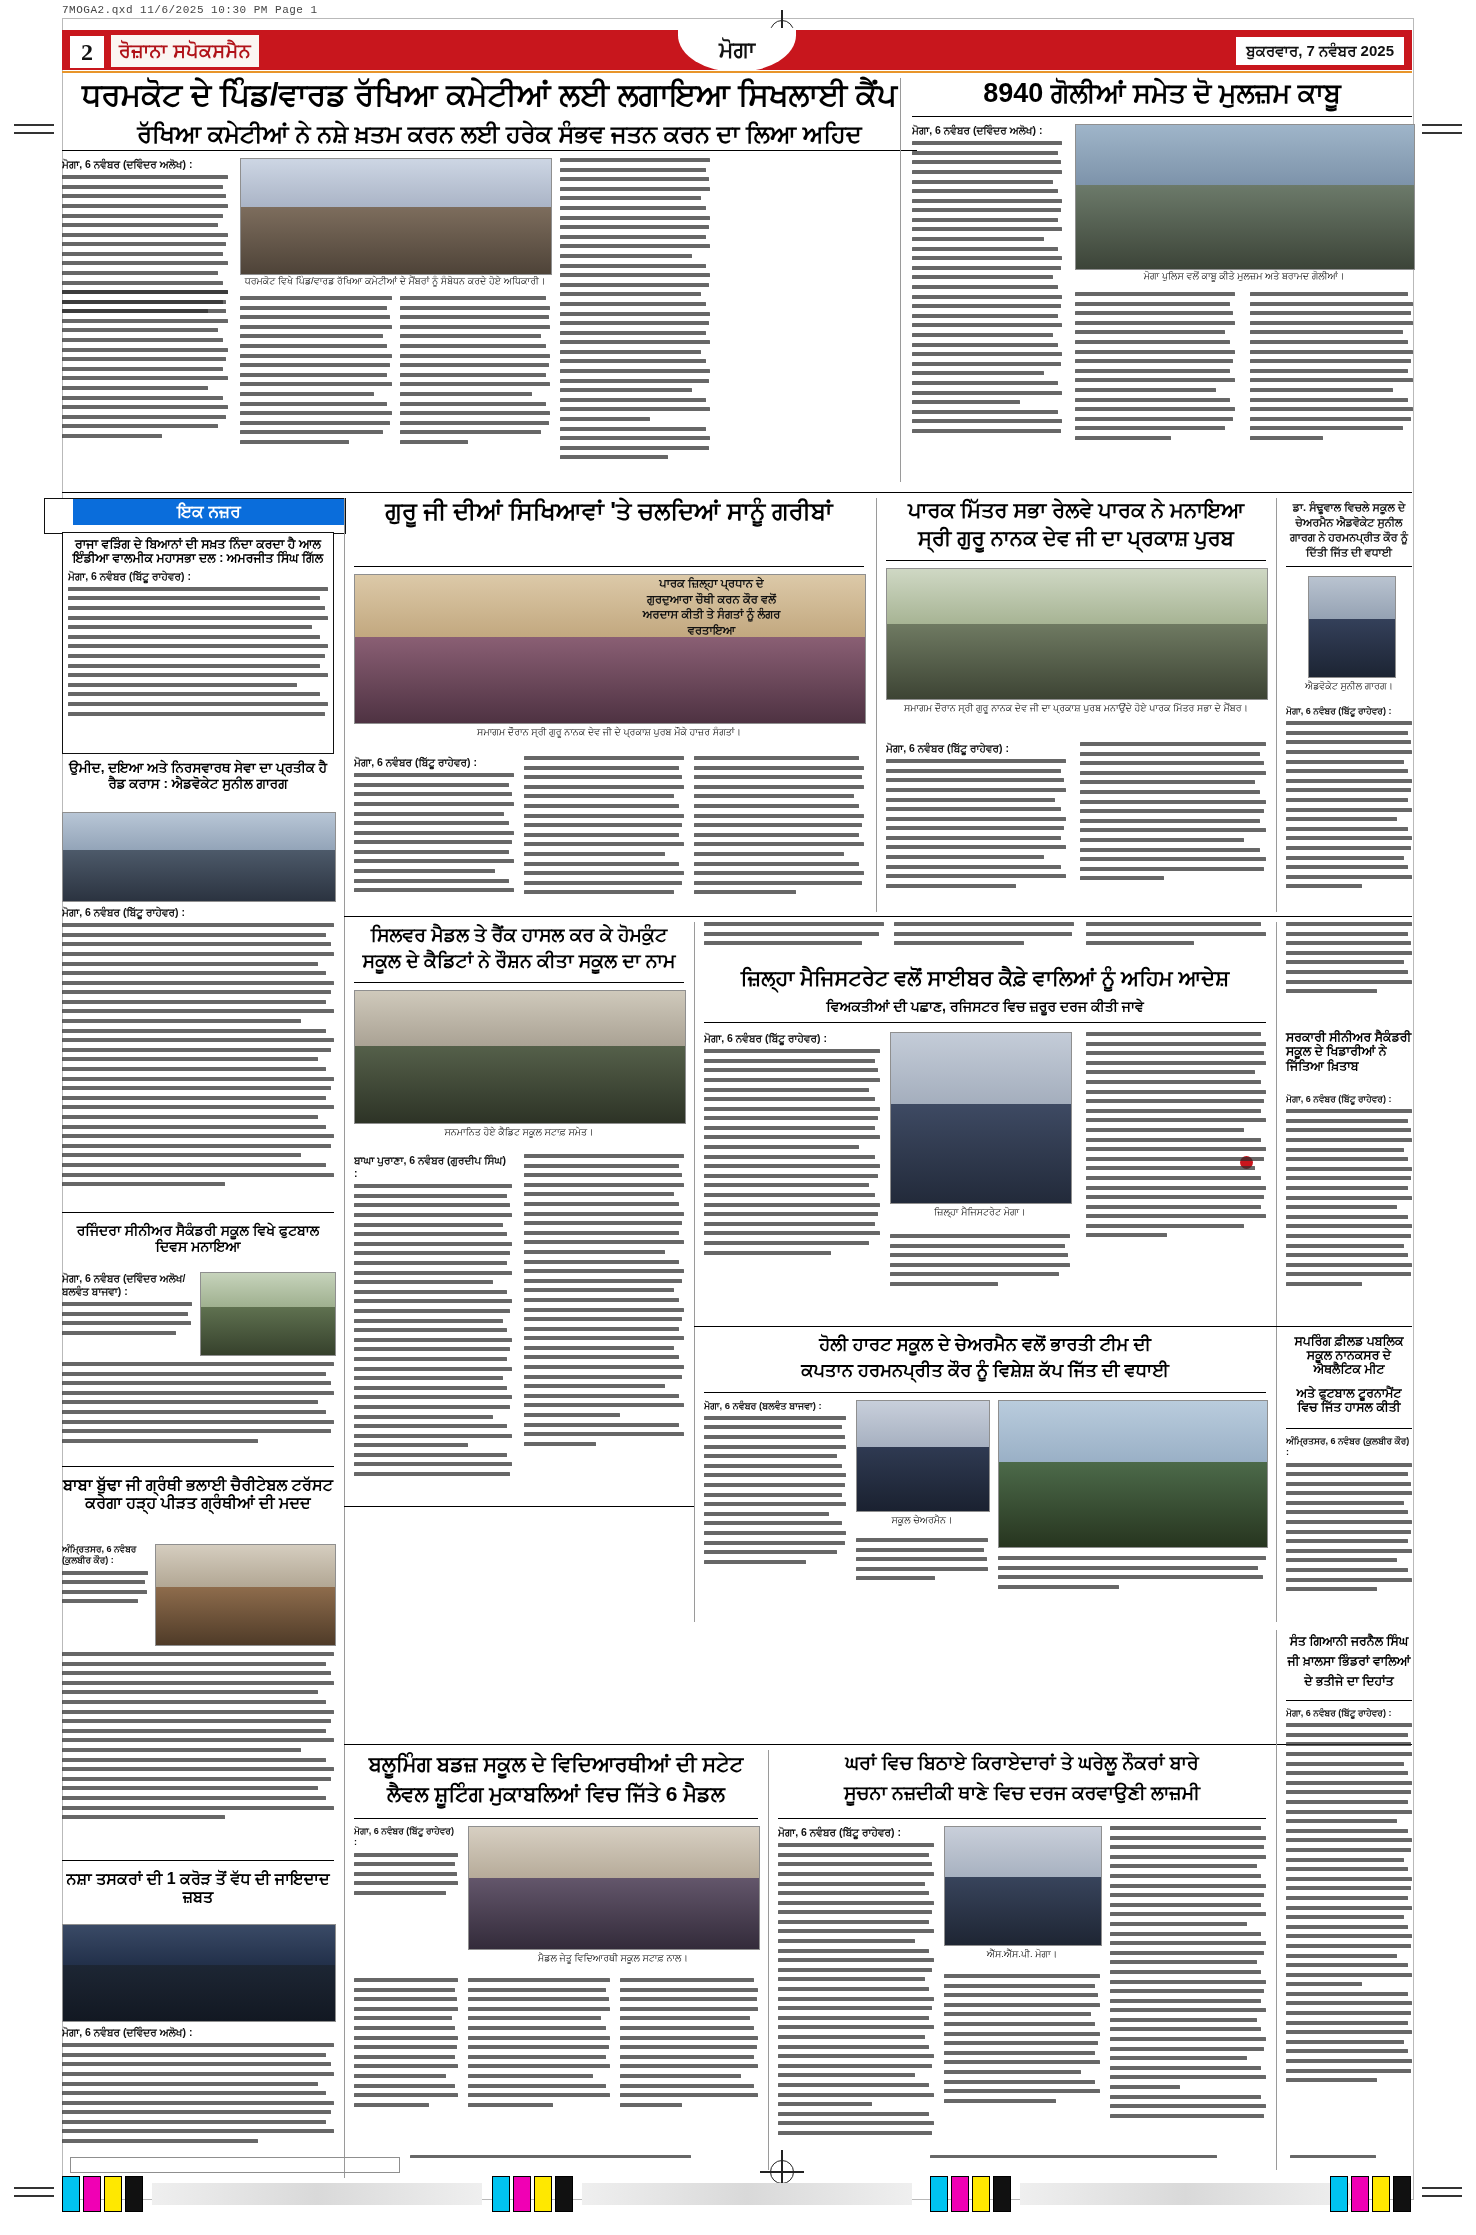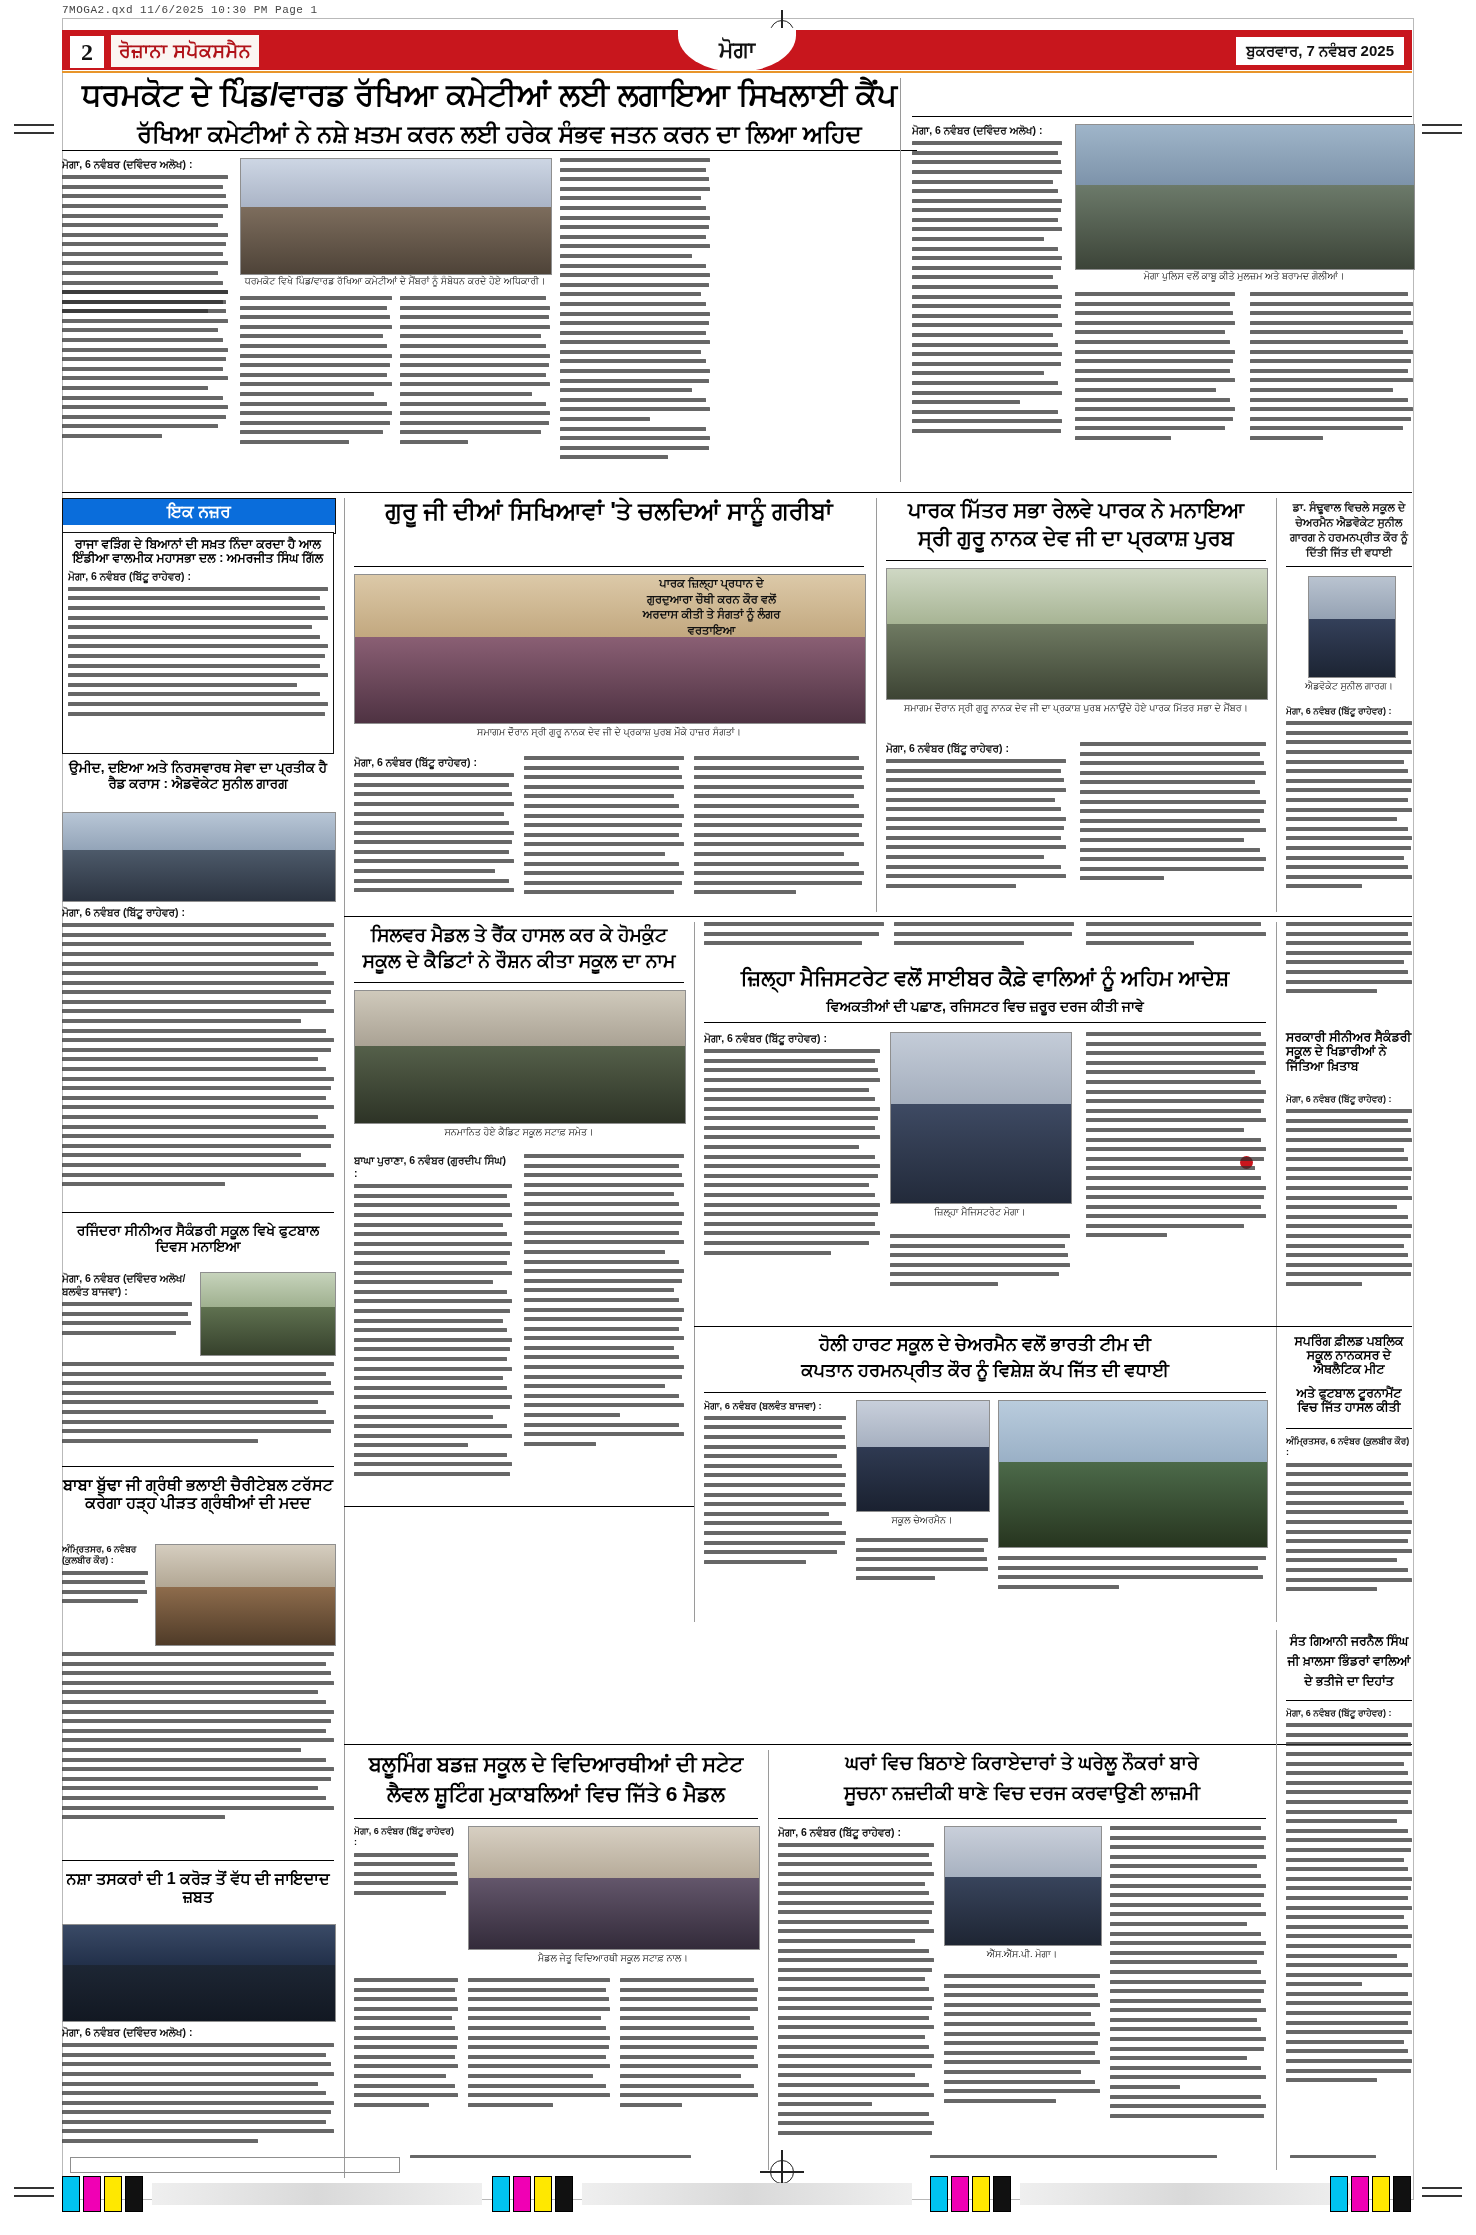--- a/index.html
+++ b/index.html
@@ -211,20 +211,21 @@
       <div class="ln s2"></div>
       <div class="ln s1"></div>
       <div class="ln s7"></div>
     <div class="ln s2"></div>
       <div class="ln s1"></div>
       <div class="ln s3"></div>
       <div class="ln s6"></div>
   </div>
 
   <div class="vrule" style="left:900px;top:78px;height:404px;"></div>
+  <div class="hl" style="position:absolute;left:912px;top:78px;width:500px;font-size:27px;">8940 ਗੋਲੀਆਂ ਸਮੇਤ ਦੋ ਮੁਲਜ਼ਮ ਕਾਬੂ</div>
   <div class="hrule" style="left:912px;top:116px;width:500px;"></div>
 
   <div class="photo" style="left:1075px;top:124px;width:338px;height:144px;">
     <div class="sky" style="background:linear-gradient(#9fb5c9,#7d93aa);"></div>
     <div class="grd" style="background:linear-gradient(#6c7a6a,#3c4438);"></div>
   </div>
   <div class="cap" style="left:1075px;top:270px;width:338px;">ਮੋਗਾ ਪੁਲਿਸ ਵਲੋਂ ਕਾਬੂ ਕੀਤੇ ਮੁਲਜ਼ਮ ਅਤੇ ਬਰਾਮਦ ਗੋਲੀਆਂ।</div>
 
   <div class="col" style="left:912px;top:124px;width:150px;height:356px;">
     <div class="dateline">ਮੋਗਾ, 6 ਨਵੰਬਰ (ਦਵਿੰਦਰ ਅਲੋਖ) :</div>
@@ -292,21 +293,21 @@
       <div class="ln s5"></div>
       <div class="ln s2"></div>
     <div class="ln s1"></div>
       <div class="ln s3"></div>
       <div class="ln s4"></div>
       <div class="ln s8"></div>
   </div>
 
   <div class="hrule" style="left:62px;top:492px;width:1350px;"></div>
 
-  <div class="nazar-box" style="left:62px;top:498px;width:272px;height:34px;">
+  <div class="nazar-box" style="left:44px;top:498px;width:272px;height:34px;padding-left:28px;">
     <div class="nazar-hdr">ਇਕ ਨਜ਼ਰ</div>
   </div>
 
   <div class="nazar-box" style="left:62px;top:532px;width:272px;height:222px;padding:4px 5px;box-sizing:border-box;">
     <div class="sub" style="font-size:12.5px;">ਰਾਜਾ ਵੜਿੰਗ ਦੇ ਬਿਆਨਾਂ ਦੀ ਸਖ਼ਤ ਨਿੰਦਾ ਕਰਦਾ ਹੈ ਆਲ ਇੰਡੀਆ ਵਾਲਮੀਕ ਮਹਾਸਭਾ ਦਲ : ਅਮਰਜੀਤ ਸਿੰਘ ਗਿੱਲ</div>
     <div style="height:4px;"></div>
     <div class="col" style="position:relative;left:0;top:0;width:100%;height:150px;">
       <div class="dateline">ਮੋਗਾ, 6 ਨਵੰਬਰ (ਬਿੱਟੂ ਰਾਹੇਵਰ) :</div>
       <div class="ln s1"></div>
         <div class="ln s2"></div>

